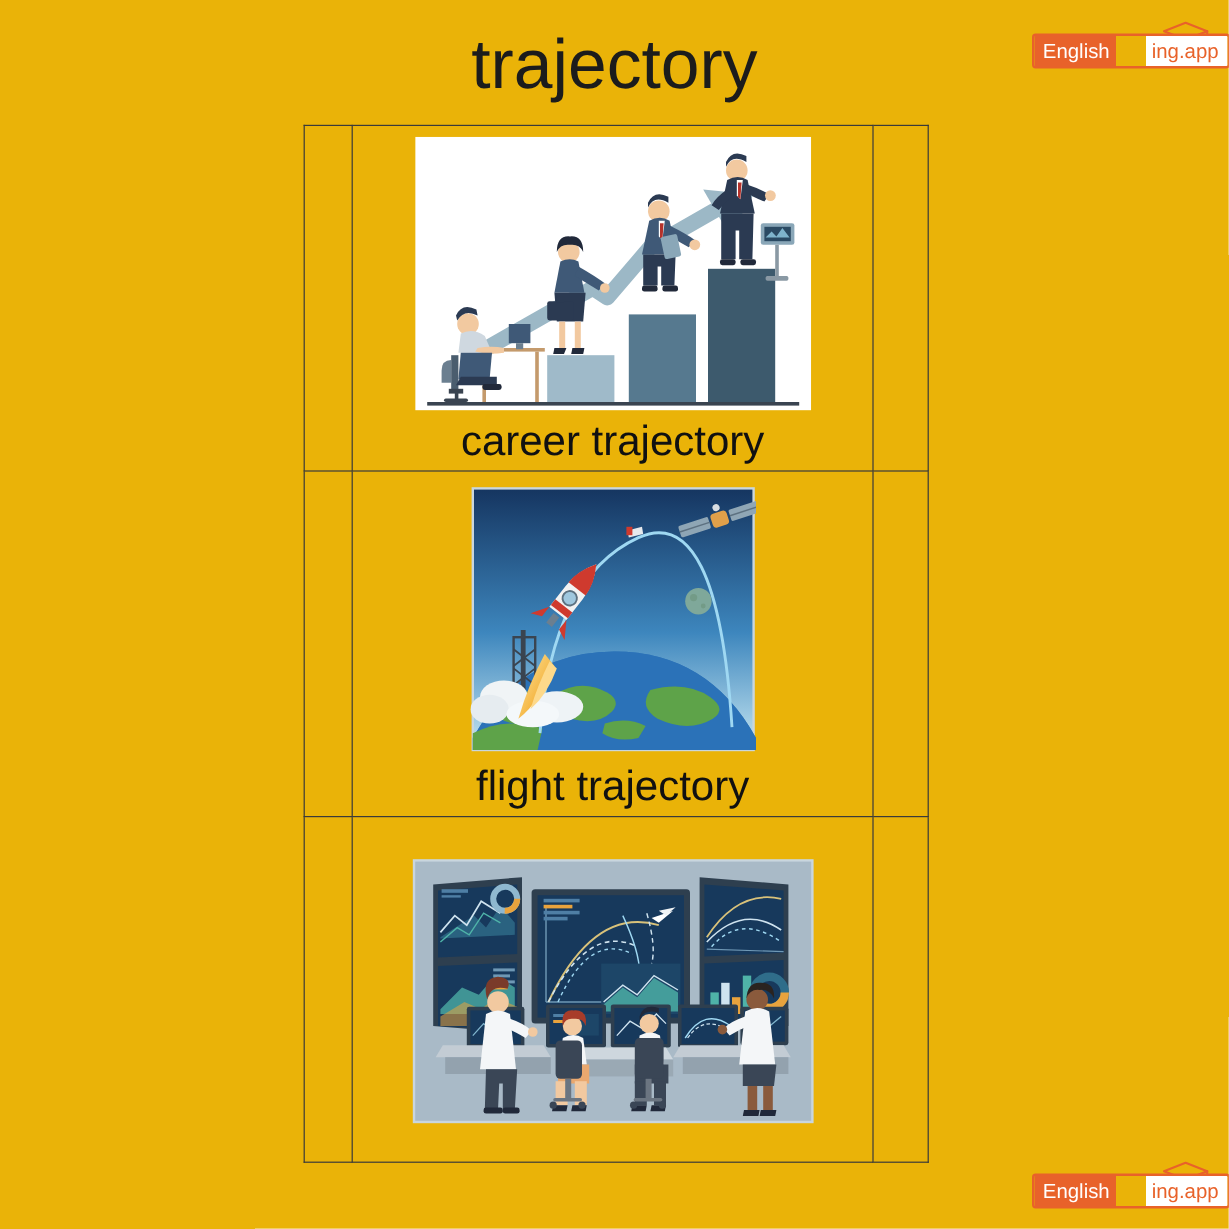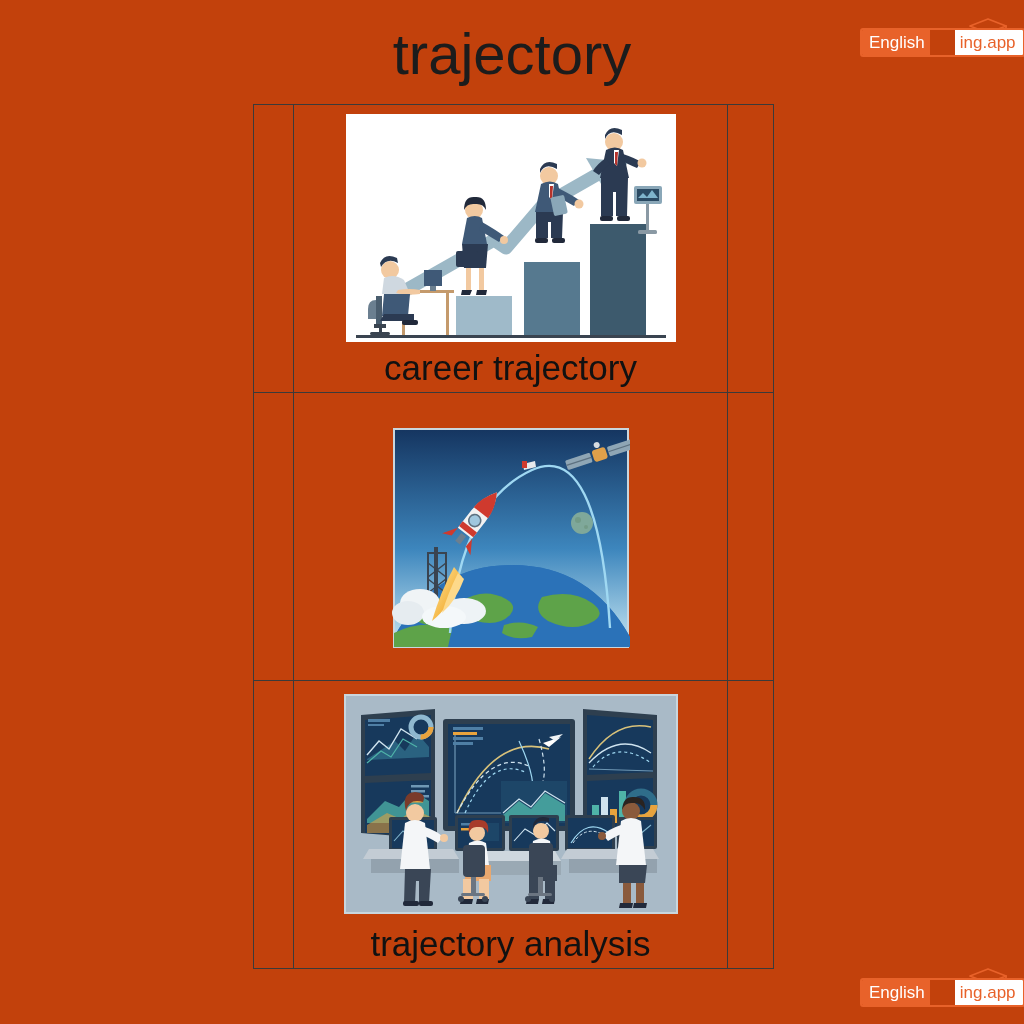--- a/index.html
+++ b/index.html
@@ -2,21 +2,21 @@
 <html><head>
 <meta charset="utf-8">
 <style>
   * { box-sizing: border-box; margin: 0; padding: 0; }
   html, body {
     width: 1024px; height: 1024px;
     background: #ffffff;
     font-family: "Liberation Sans", sans-serif;
     overflow: hidden;
   }
-  .page { position: relative; width: 1024px; height: 1024px; background:#c2410c; }
+  .page { position: relative; width: 1024px; height: 1024px; background:#eab308; }
 
   
   .page-title {
     position: absolute; left: 0; top: 22px; width: 1024px;
     text-align: center;
     font-size: 58px; font-weight: 300; color: #1c1c1c;
     letter-spacing: 0px; line-height: 1.1;
     font-family: "Liberation Sans", sans-serif;
   }
 
@@ -266,20 +266,21 @@
                   <path d="M0 -34 q9 14 9 30 v22 h-18 v-22 q0 -16 9 -30z" fill="#f2f2f2"></path>
                   <path d="M0 -34 q9 14 9 26 h-18 q0 -12 9 -26z" fill="#cf3a2e"></path>
                   <circle cx="0" cy="2" r="6" fill="#9fc7de" stroke="#5d7180" stroke-width="1.6"></circle>
                   <path d="M-9 10 h18 v6 h-18z" fill="#cf3a2e"></path>
                   <path d="M-9 18 l-9 14 l9 -4z" fill="#cf3a2e"></path>
                   <path d="M9 18 l9 14 l-9 -4z" fill="#cf3a2e"></path>
                   <rect x="-3" y="20" width="6" height="10" fill="#6b7f90"></rect>
                 </g>
               </svg>
             </div>
+            <div class="caption">flight trajectory</div>
           </div>
         </td>
         <td class="spacer-cell right"></td>
       </tr>
 
       <tr>
         <td class="spacer-cell"></td>
         <td class="content-cell">
           <div class="cell-inner">
             <div class="illus-wrap">
@@ -413,21 +414,20 @@
                 <path d="M278 128 q10 -6 20 0 l5 44 h-30z" fill="#f4f6f8"></path>
                 <path d="M278 132 q-12 4 -18 10 l5 6 q10 -6 16 -8z" fill="#f4f6f8"></path>
                 <circle cx="259" cy="143" r="4" fill="#8a5a3c"></circle>
                 <path d="M276 172 h28 l-2 18 h-26z" fill="#3a4656"></path>
                 <rect x="280" y="190" width="8" height="20" fill="#8a5a3c"></rect>
                 <rect x="293" y="190" width="8" height="20" fill="#8a5a3c"></rect>
                 <path d="M277 210 l13 0 l-1 5 l-13 0z" fill="#21293a"></path>
                 <path d="M291 210 l13 0 l-1 5 l-13 0z" fill="#21293a"></path>
               </svg>
             </div>
-            <div class="caption">trajectory analysis</div>
           </div>
         </td>
         <td class="spacer-cell right"></td>
       </tr>
 
     </tbody>
   </table>
 
 </div>
 

